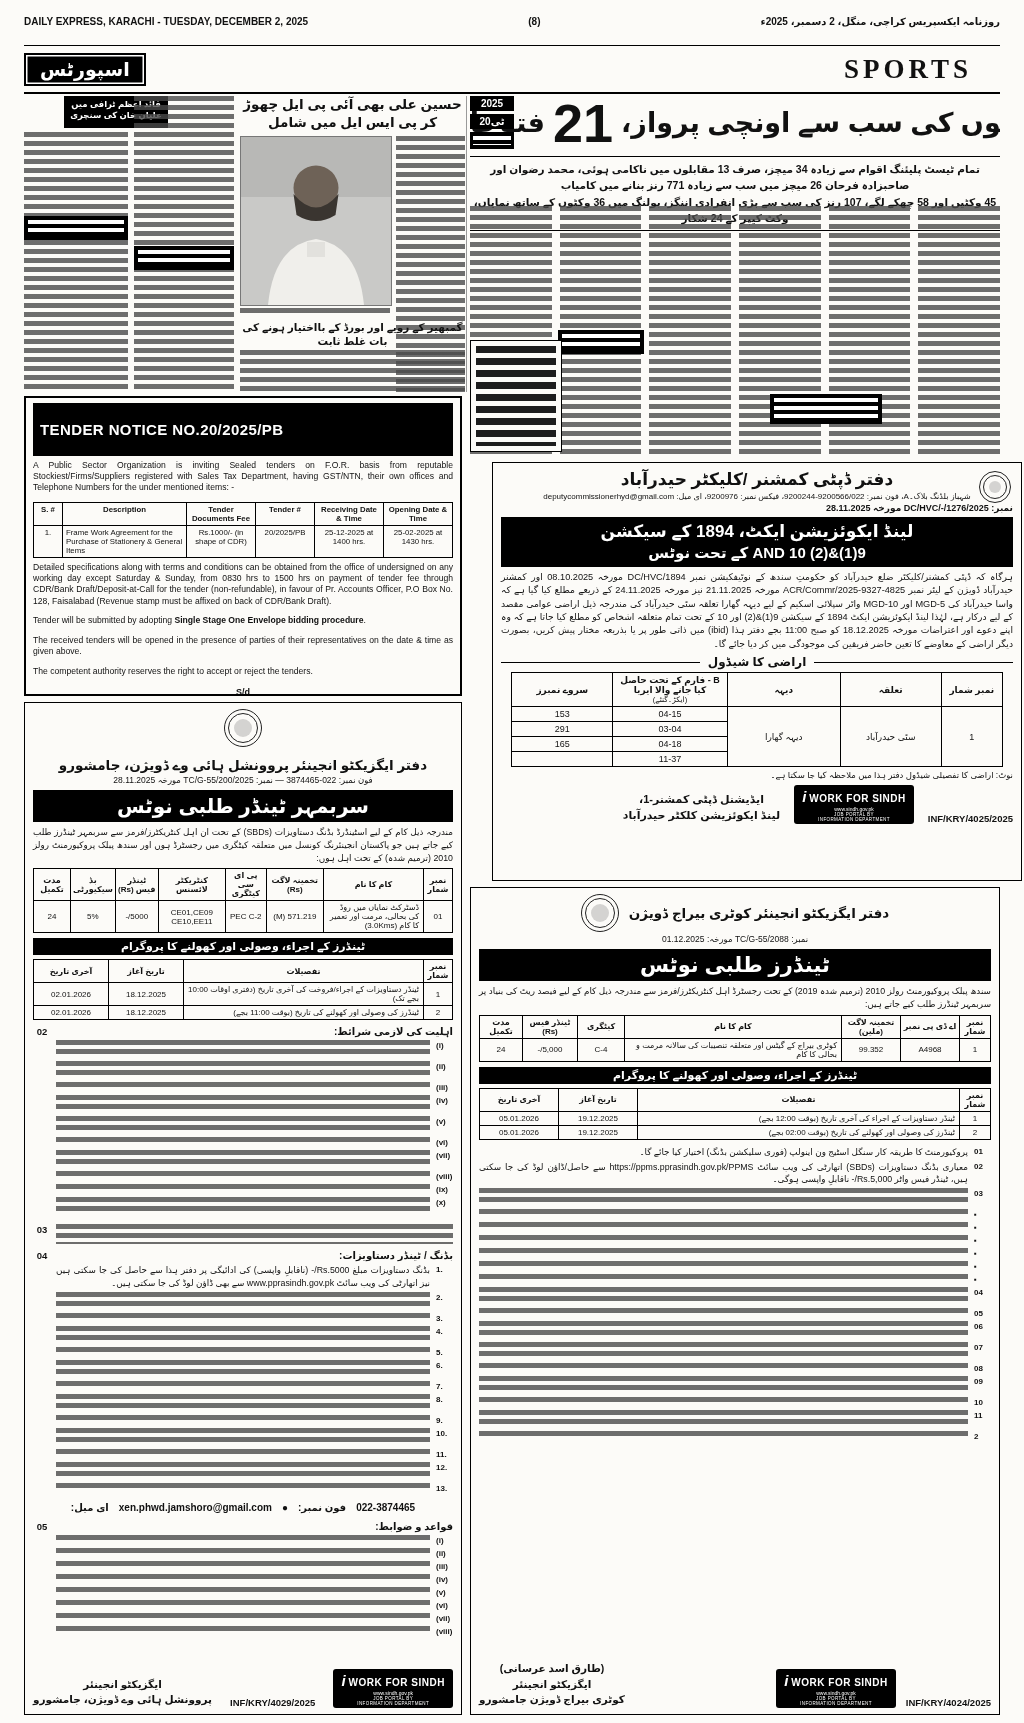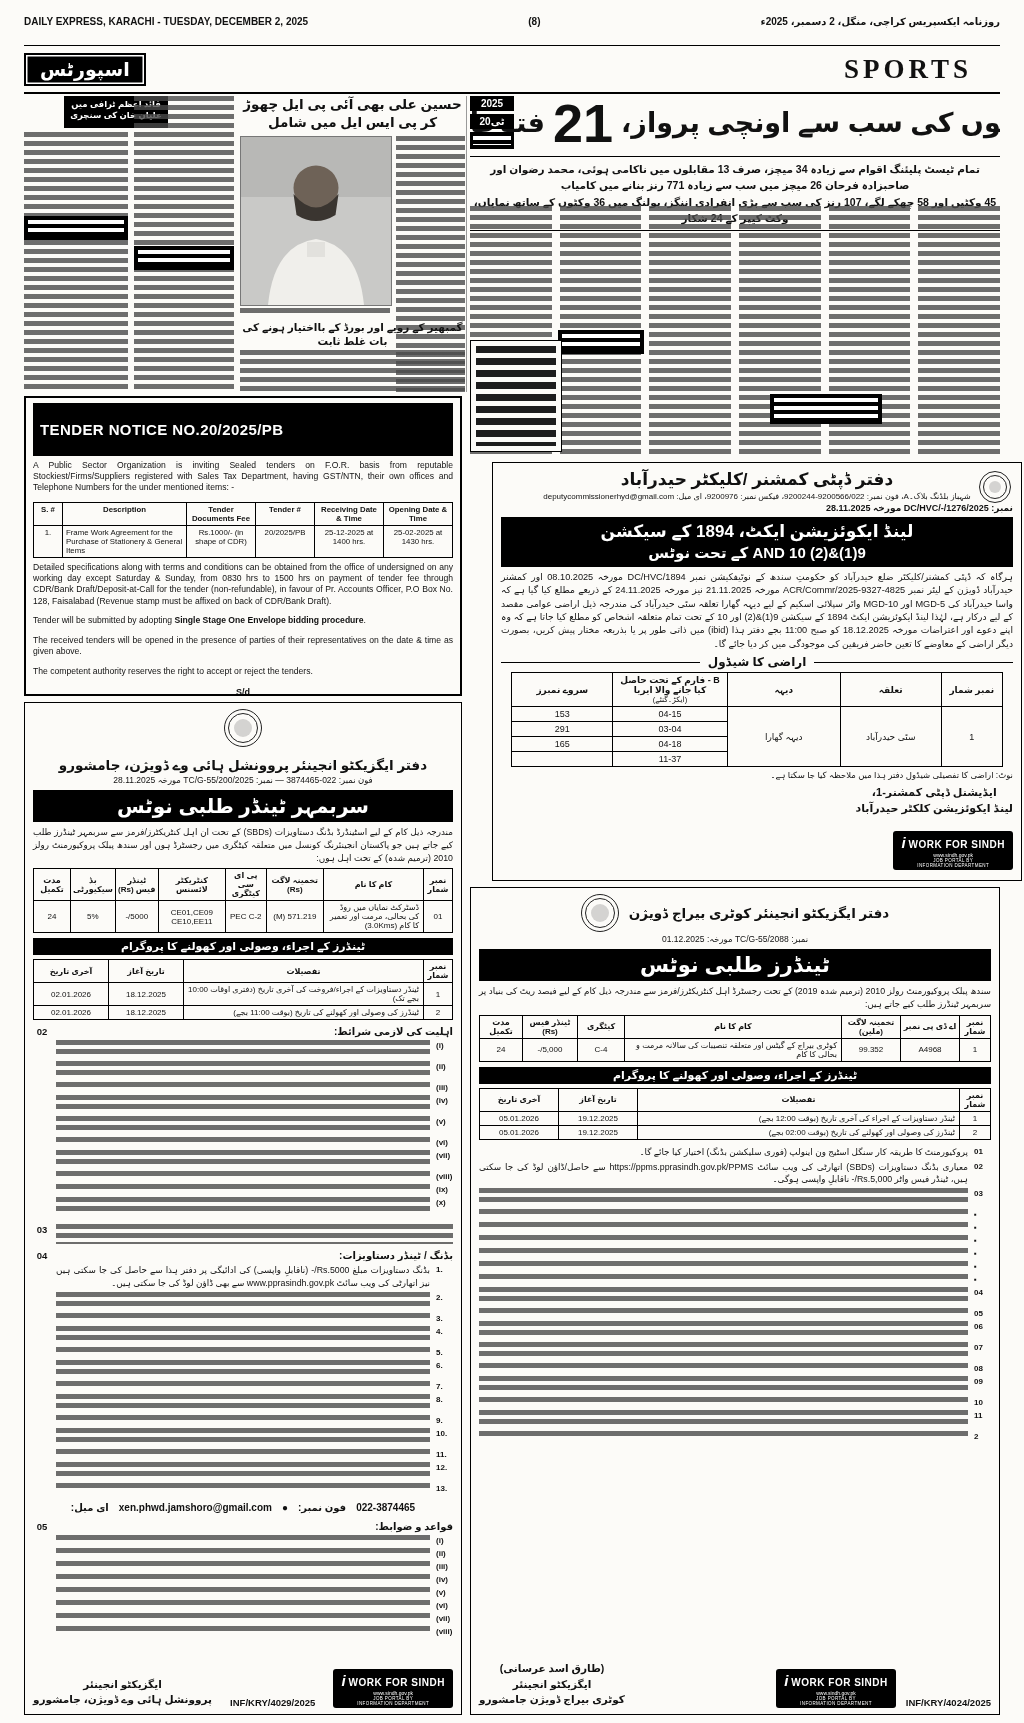--- a/index.html
+++ b/index.html
@@ -90,21 +90,21 @@
   .dc-banner .l1{font-size:17px;font-weight:bold;direction:rtl;}
   .dc-banner .l2{font-size:15px;font-weight:bold;direction:rtl;margin-top:2px;}
   .dc-body{direction:rtl;text-align:justify;font-size:9.2px;line-height:1.45;margin:3px 0;}
   .dc-sched{display:flex;align-items:center;gap:8px;margin:4px 0 3px;}
   .dc-sched .line{flex:1;border-top:1.2px solid #000;}
   .dc-sched .t{font-size:12px;font-weight:bold;direction:rtl;}
   .dctable{width:96%;margin:0 auto;border-collapse:collapse;font-size:9px;direction:rtl;}
   .dctable th,.dctable td{border:1px solid #000;padding:2px 4px;text-align:center;vertical-align:middle;}
   .dctable .unit{font-weight:normal;font-size:7.5px;}
   .dc-note{direction:rtl;font-size:8.5px;margin-top:3px;}
-  .dc-bottom{display:flex;justify-content:flex-end;align-items:flex-end;gap:14px;margin-top:5px;flex-direction:column;}
+  .dc-bottom{display:flex;justify-content:flex-end;align-items:flex-end;gap:14px;margin-top:5px;}
   .dc-sig{font-weight:bold;font-size:11px;direction:rtl;text-align:center;line-height:1.45;}
   .inf{font-weight:bold;font-size:9.5px;}
 
   
   .gov-box{border:1px solid #000;padding:6px 8px;box-sizing:border-box;position:absolute;overflow:hidden;
            display:flex;flex-direction:column;}
   .jam{left:24px;top:702px;width:438px;height:1013px;}
   .kotri{left:470px;top:887px;width:530px;height:828px;}
   .gov-seal{width:36px;height:36px;margin:0 auto;}
   .gov-title{text-align:center;font-weight:bold;font-size:13.5px;direction:rtl;margin-top:10px;}

